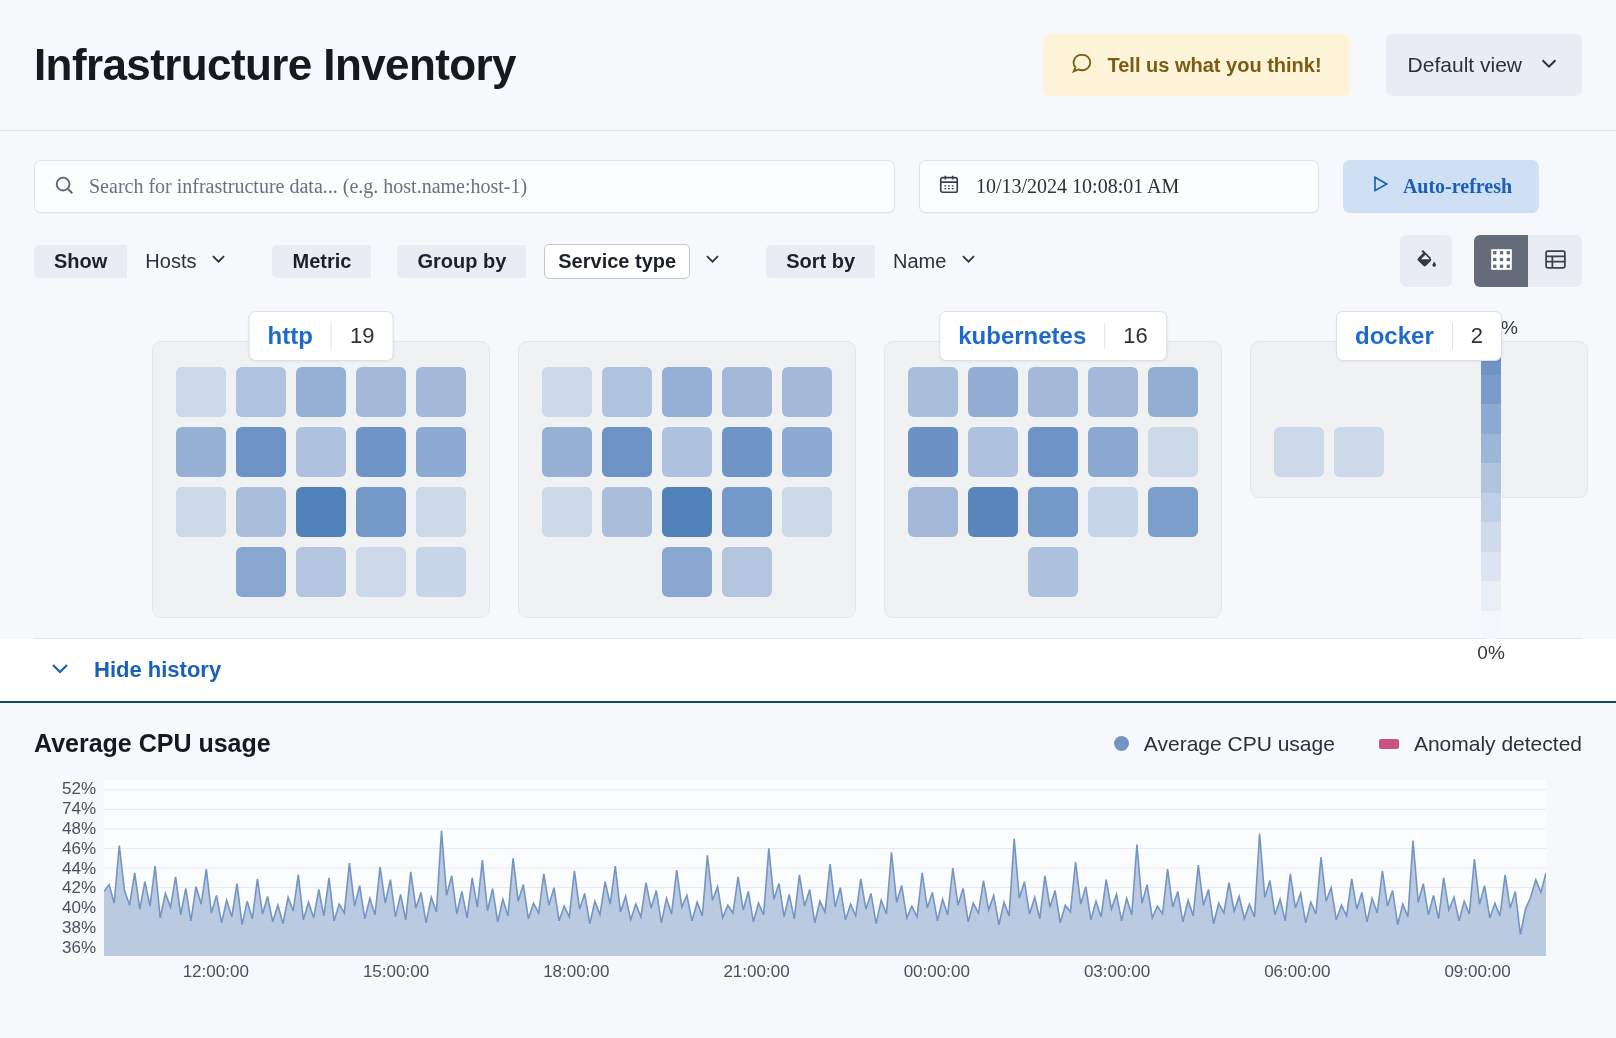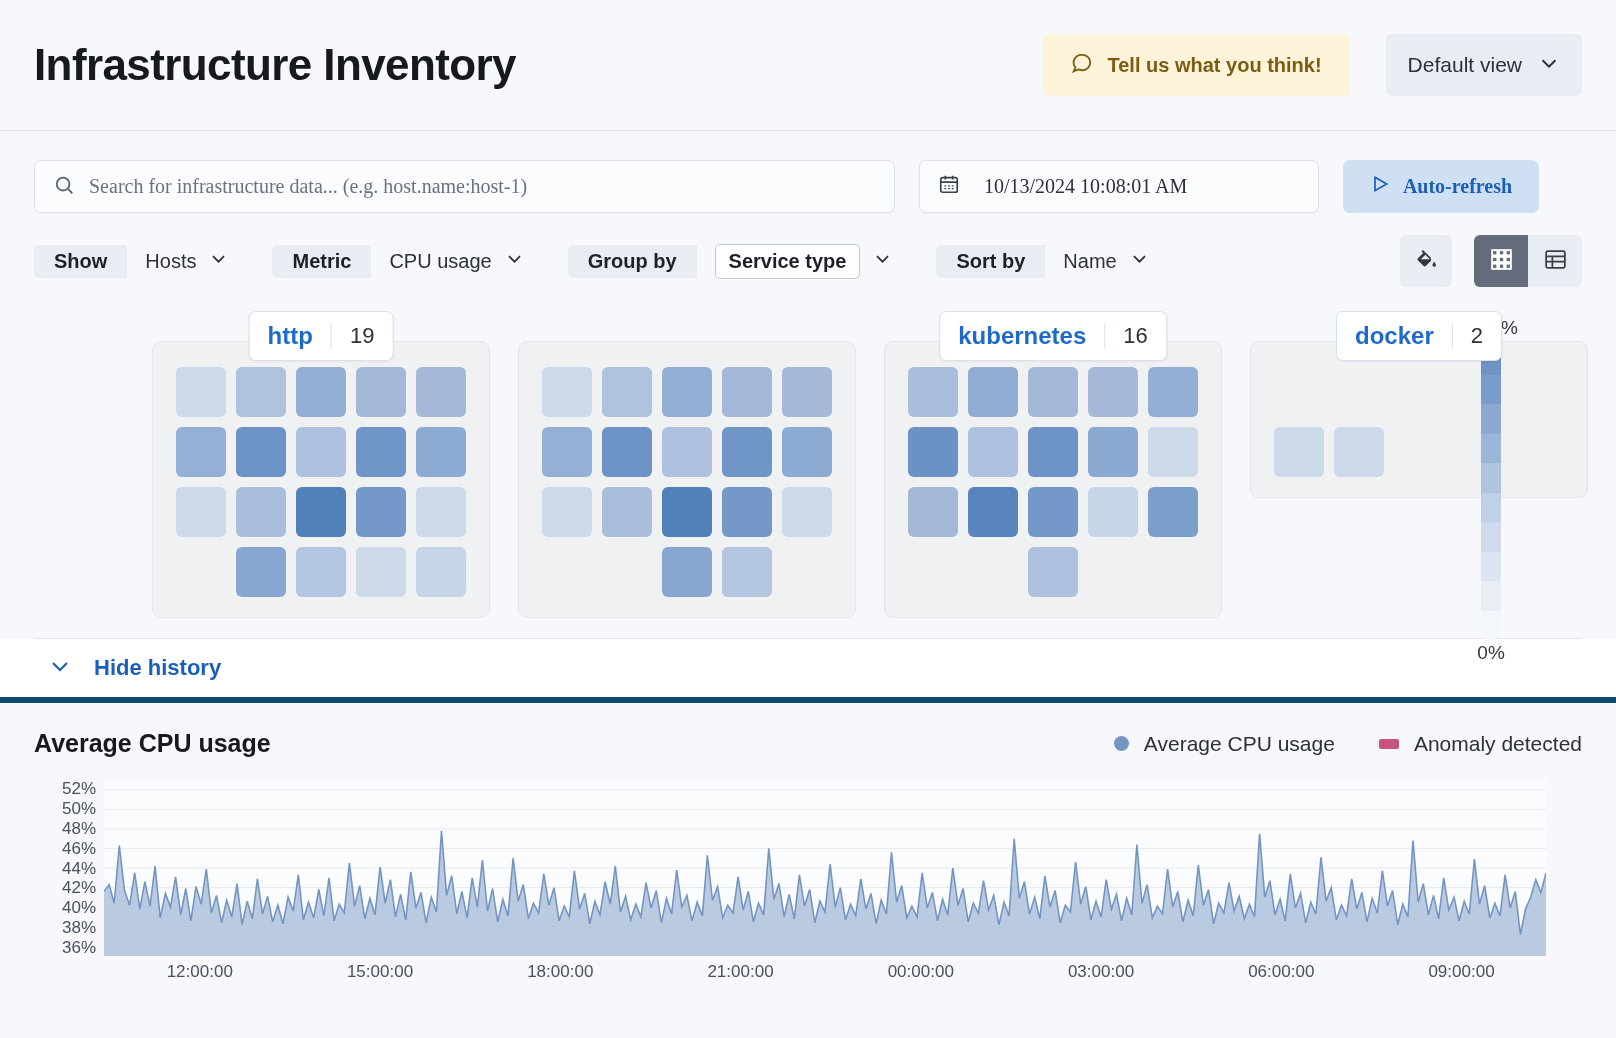--- a/index.html
+++ b/index.html
@@ -53,21 +53,21 @@
   }
   .search-box input {
     border: none; outline: none; background: transparent;
     font-size: 20px; color: #5a6270; width: 100%;
     font-family: inherit;
   }
   .search-box input::placeholder { color: #6a7280; }
   .date-box {
     flex: 0 0 400px; height: 53px;
     background: #FBFCFE; border: 1px solid #DDE2EC; border-radius: 7px;
-    display: flex; align-items: center; gap: 24px; padding: 0 18px;
+    display: flex; align-items: center; gap: 16px; padding: 0 18px;
     font-size: 20px; color: #2c3038;
     box-shadow: 0 1px 1px rgba(30,40,60,.04);
   }
   .refresh-btn {
     flex: 0 0 196px; height: 53px;
     background: #CFE0F5; border: none; border-radius: 7px;
     display: flex; align-items: center; justify-content: center; gap: 13px;
     font-size: 20px; font-weight: 600; color: #1A5FB8; cursor: pointer;
     font-family: inherit;
   }
@@ -138,21 +138,21 @@
   .legend-top, .legend-bottom { font-size: 19px; color: #33373f; }
   .legend-bar {
     width: 20px; height: 295px; border-radius: 10px; overflow: hidden;
     display: flex; flex-direction: column; margin: 6px 0 2px 0;
   }
   .legend-bar span { flex: 1; display: block; }
 
   
   .hide-history {
     height: 64px; background: #fff; display: flex; align-items: center;
-    padding-left: 48px; gap: 22px; border-bottom: 6px solid #0c4a6e;
+    padding-left: 48px; gap: 22px; border-bottom: 2px solid #0c4a6e;
     cursor: pointer;
   }
   .hide-history-label { font-size: 22px; font-weight: 600; color: #1A5FB8; }
 
   
   .chart-panel { padding: 26px 34px 0 34px; background: #F7F8FC; }
   .chart-head { display: flex; align-items: center; }
   .chart-title { font-size: 25px; font-weight: 700; color: #16191f; }
   .chart-legend { margin-left: auto; display: flex; align-items: center; gap: 44px; }
   .leg-item { display: flex; align-items: center; gap: 15px; font-size: 21px; color: #2c3038; }
@@ -161,21 +161,21 @@
 
   .plot-wrap { position: relative; margin-top: 22px; height: 200px; }
   .y-axis {
     position: absolute; left: 0; top: 0; width: 62px; height: 176px;
     display: flex; flex-direction: column; justify-content: space-between;
     align-items: flex-end;
   }
   .y-axis div { font-size: 17px; color: #4a505c; line-height: 1; }
   .plot-svg { position: absolute; left: 70px; top: 0; }
   .x-axis {
-    position: absolute; left: 54px; top: 182px; width: 1442px; height: 24px;
+    position: absolute; left: 70px; top: 182px; width: 1442px; height: 24px;
   }
   .x-axis div {
     position: absolute; font-size: 17px; color: #4a505c;
     transform: translateX(-50%);
   }
 </style>
 </head>
 <body>
 
 <div class="header">
@@ -242,28 +242,20 @@
         <span>
           <svg width="19" height="19" viewBox="0 0 24 24" fill="none" stroke="#2c3038" stroke-width="2.2">
               <path d="M5 9l7 7 7-7"></path>
             </svg>
         </span>
       </div>
     </div>
 
     <div class="fgroup">
       <div class="fkey">Metric</div>
-      <div class="fval">
-        <span>CPU usage</span>
-        <span>
-          <svg width="19" height="19" viewBox="0 0 24 24" fill="none" stroke="#2c3038" stroke-width="2.2">
-              <path d="M5 9l7 7 7-7"></path>
-            </svg>
-        </span>
-      </div>
     </div>
 
     <div class="fgroup">
       <div class="fkey">Group by</div>
       <div class="fval">
         <span class="fpill">Service type</span>
         <span>
           <svg width="19" height="19" viewBox="0 0 24 24" fill="none" stroke="#2c3038" stroke-width="2.2">
               <path d="M5 9l7 7 7-7"></path>
             </svg>
@@ -468,21 +460,21 @@
       <div class="leg-item">
         <span class="sq"></span>
         <span>Anomaly detected</span>
       </div>
     </div>
   </div>
 
   <div class="plot-wrap">
     <div class="y-axis" id="y-axis">
         <div>52%</div>
-        <div>50%</div>
+        <div>74%</div>
         <div>48%</div>
         <div>46%</div>
         <div>44%</div>
         <div>42%</div>
         <div>40%</div>
         <div>38%</div>
         <div>36%</div>
       </div>
     <svg class="plot-svg" id="plot-svg" width="1442" height="176">
         <rect x="0" y="0" width="1442" height="176" fill="#FBFCFE"></rect>

